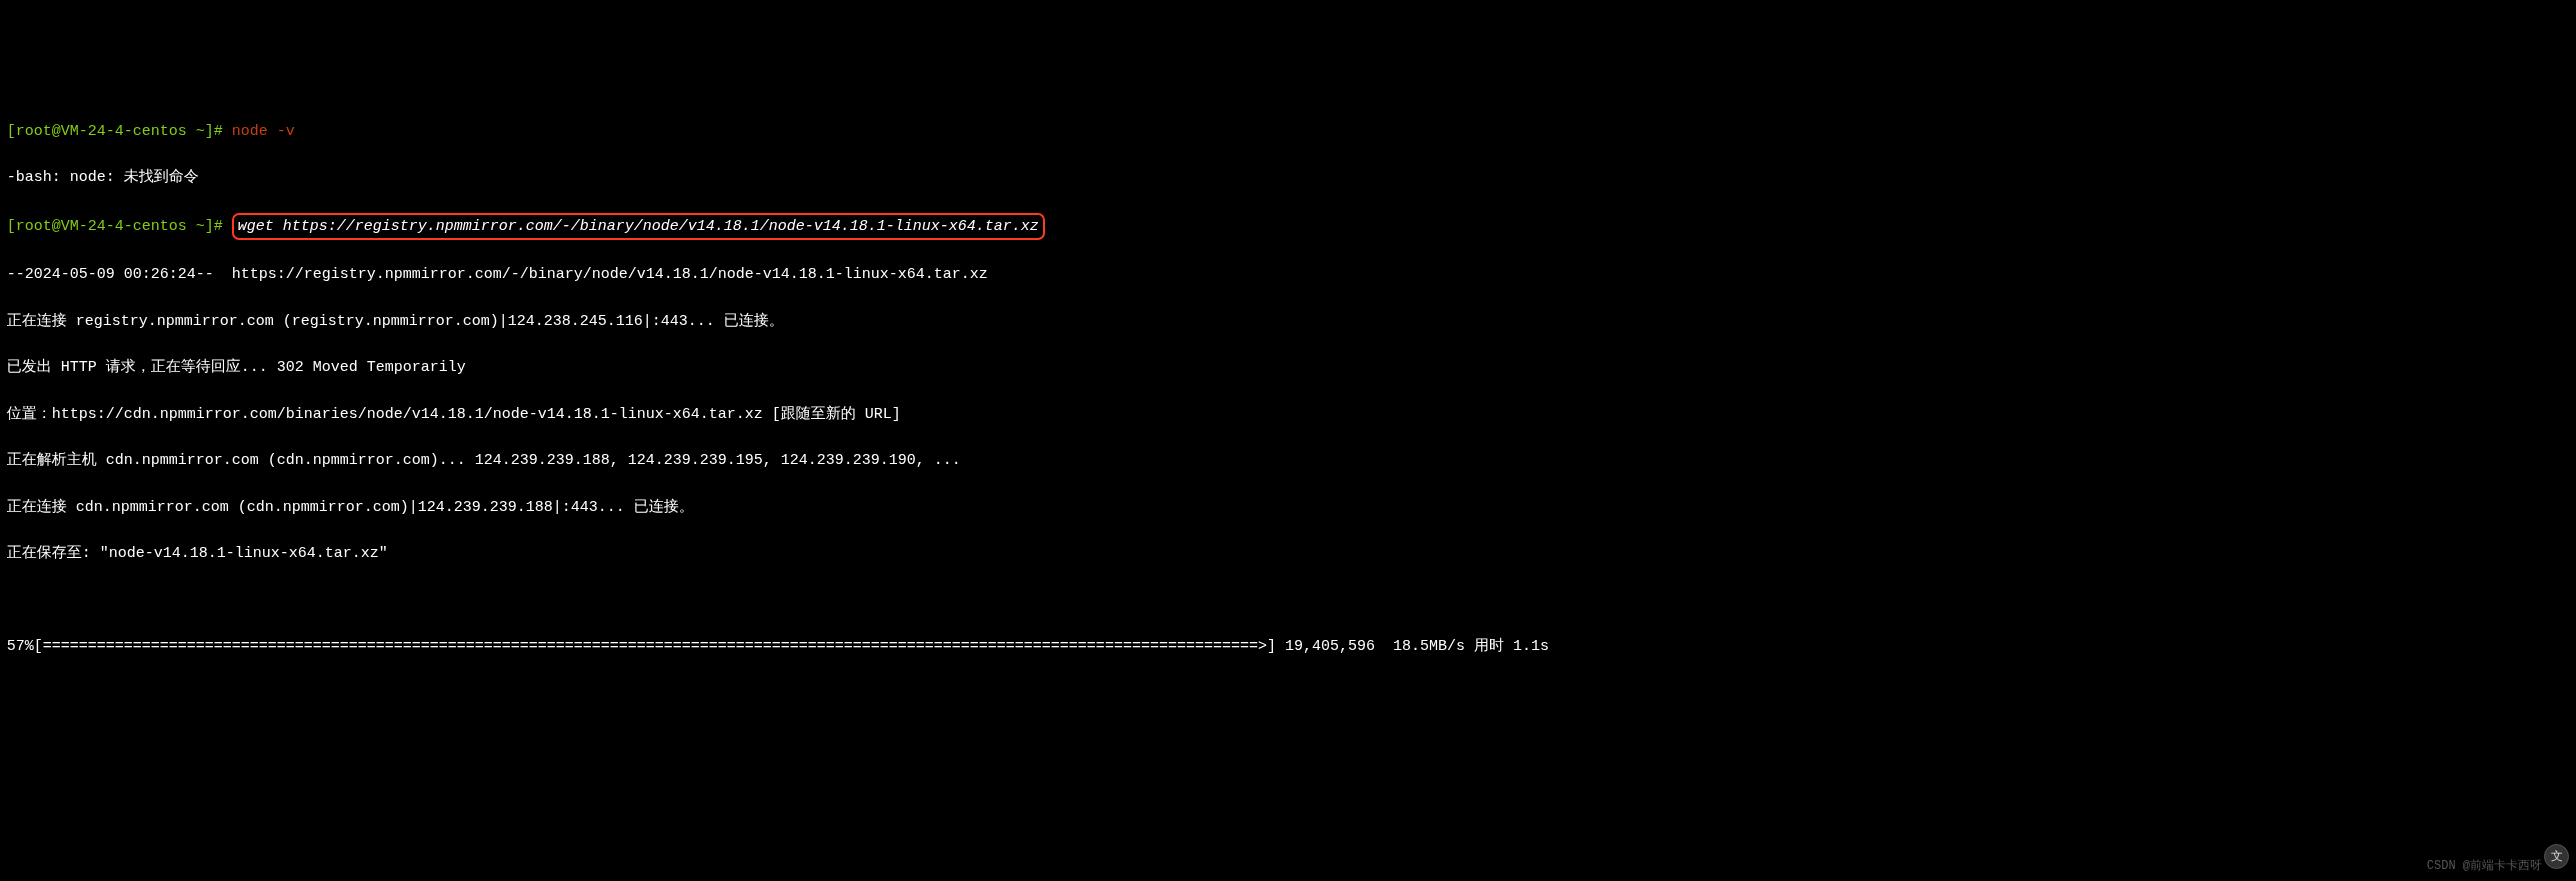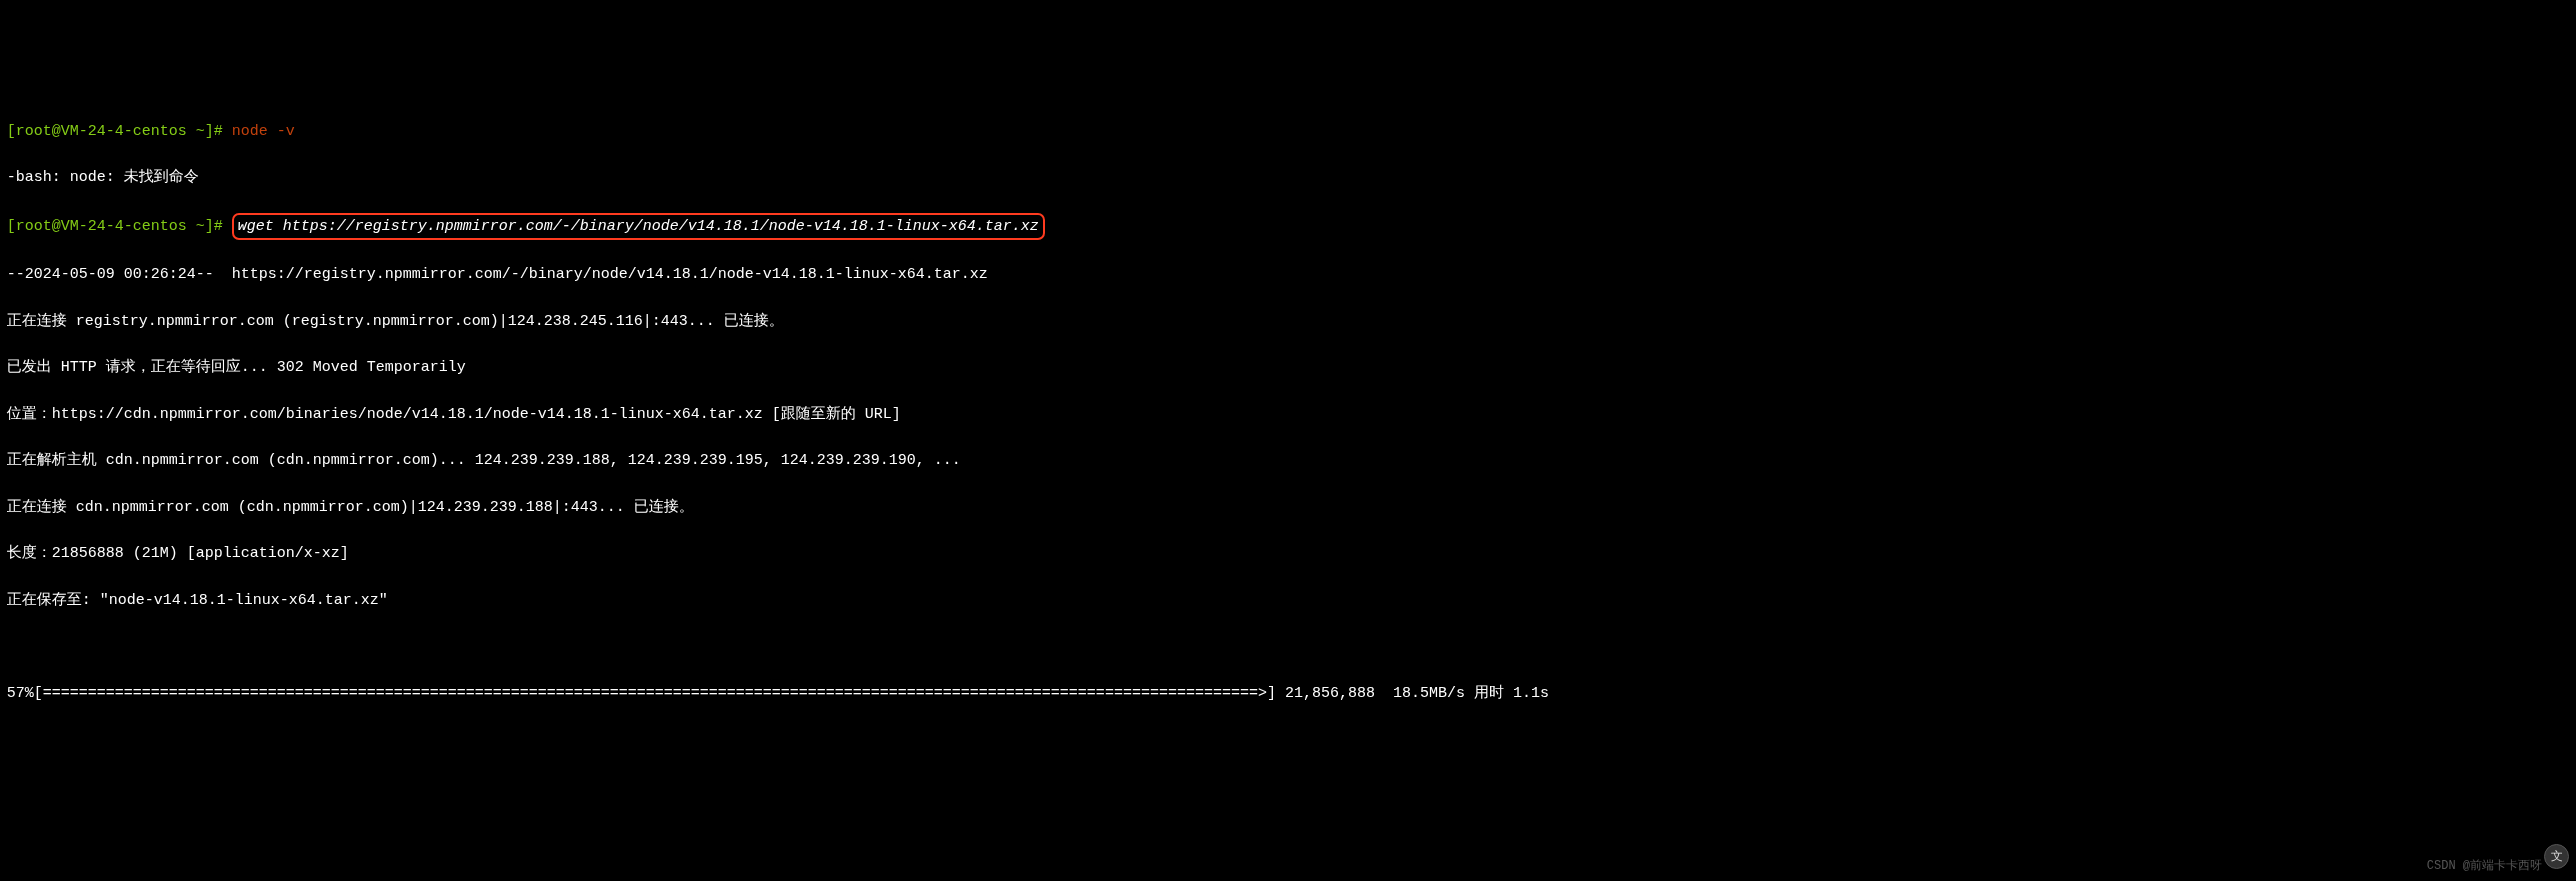--- a/index.html
+++ b/index.html
@@ -71,24 +71,23 @@
 <div>
 <span class="line"><span class="prompt">[root@VM-24-4-centos ~]# </span><span class="cmd">node -v</span></span>
 <span class="line">-bash: node: 未找到命令</span>
 <span class="line"><span class="prompt">[root@VM-24-4-centos ~]# </span><span class="highlight-box">wget https://registry.npmmirror.com/-/binary/node/v14.18.1/node-v14.18.1-linux-x64.tar.xz</span></span>
 <span class="line">--2024-05-09 00:26:24--  https://registry.npmmirror.com/-/binary/node/v14.18.1/node-v14.18.1-linux-x64.tar.xz</span>
 <span class="line">正在连接 registry.npmmirror.com (registry.npmmirror.com)|124.238.245.116|:443... 已连接。</span>
 <span class="line">已发出 HTTP 请求，正在等待回应... 302 Moved Temporarily</span>
 <span class="line">位置：https://cdn.npmmirror.com/binaries/node/v14.18.1/node-v14.18.1-linux-x64.tar.xz [跟随至新的 URL]</span>
 <span class="line">正在解析主机 cdn.npmmirror.com (cdn.npmmirror.com)... 124.239.239.188, 124.239.239.195, 124.239.239.190, ...</span>
 <span class="line">正在连接 cdn.npmmirror.com (cdn.npmmirror.com)|124.239.239.188|:443... 已连接。</span>
-<span class="line">长度：21856888 (21M) [application/x-xz]</span>
 <span class="line">正在保存至: "node-v14.18.1-linux-x64.tar.xz"</span>
 <span class="line"> </span>
-<span class="line progress-bar"><span>57%[</span><span>=======================================================================================================================================&gt;</span><span>] 21,856,888  18.5MB/s 用时 1.1s</span></span>
+<span class="line progress-bar"><span>57%[</span><span>=======================================================================================================================================&gt;</span><span>] 19,405,596  18.5MB/s 用时 1.1s</span></span>
 <span class="line"> </span>
 
 </div>
 
 <div class="watermark">CSDN @前端卡卡西呀</div>
 <div class="floating-icon">文</div>
 
 
 
 

